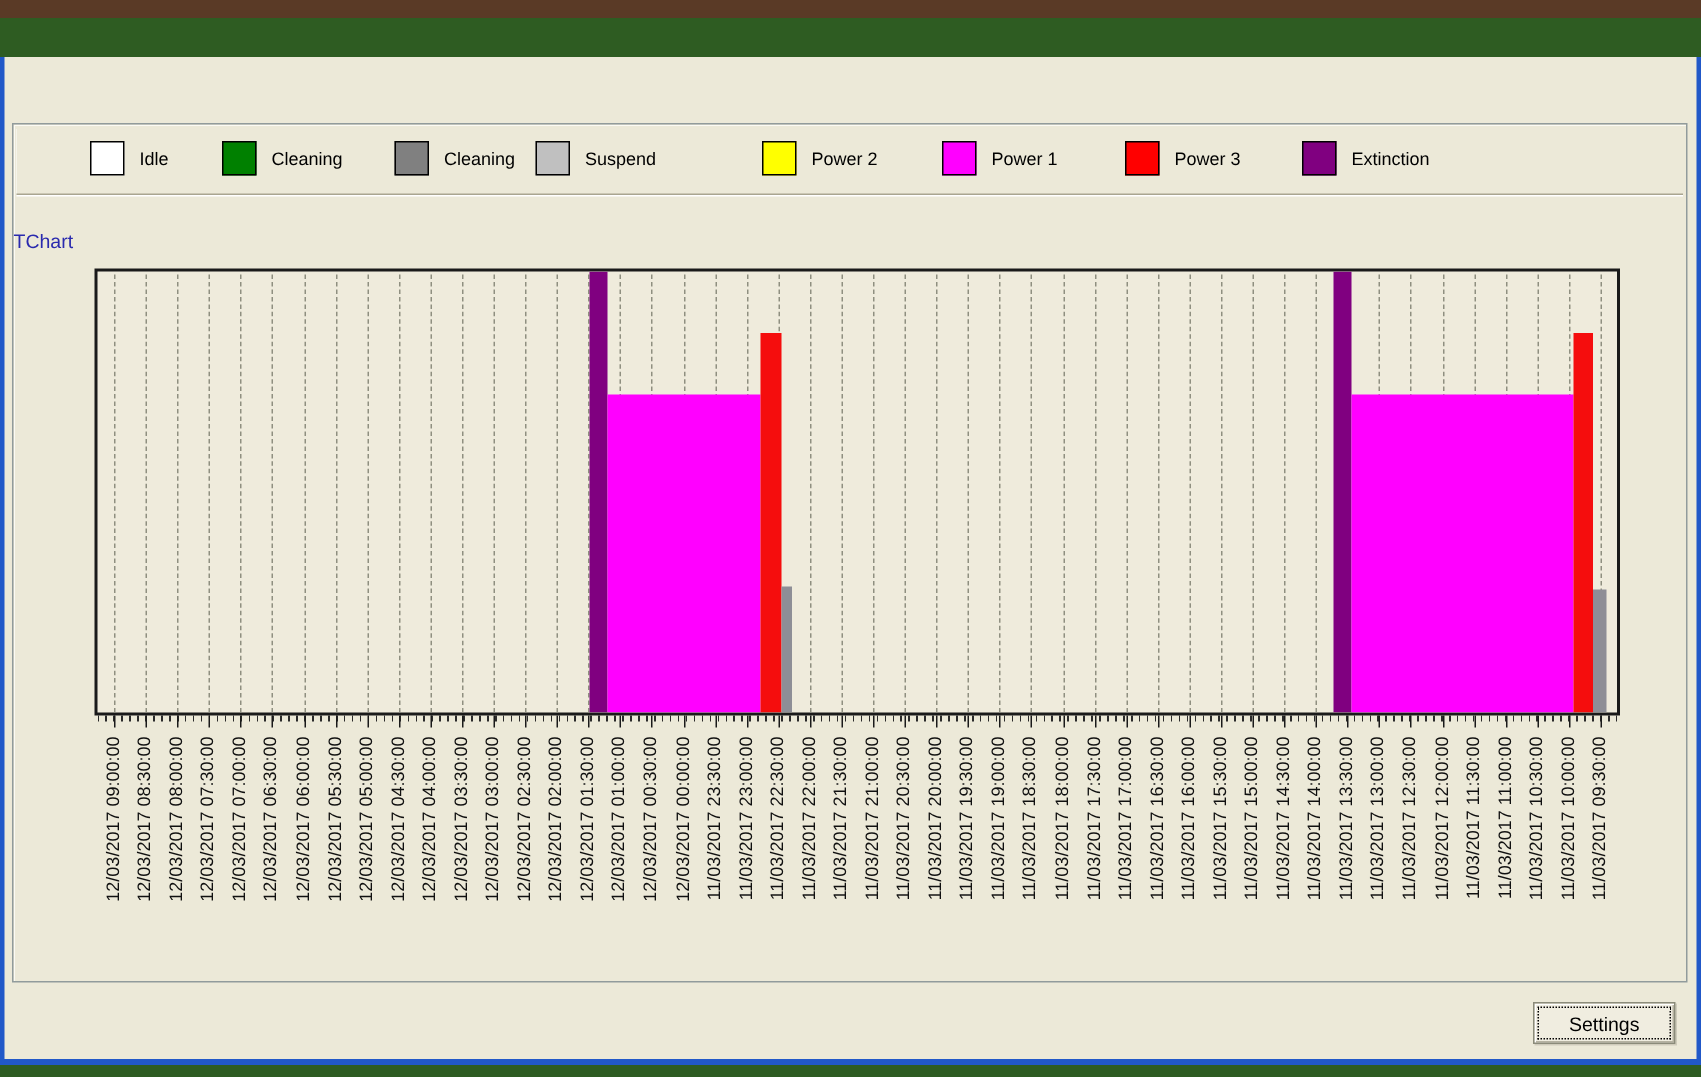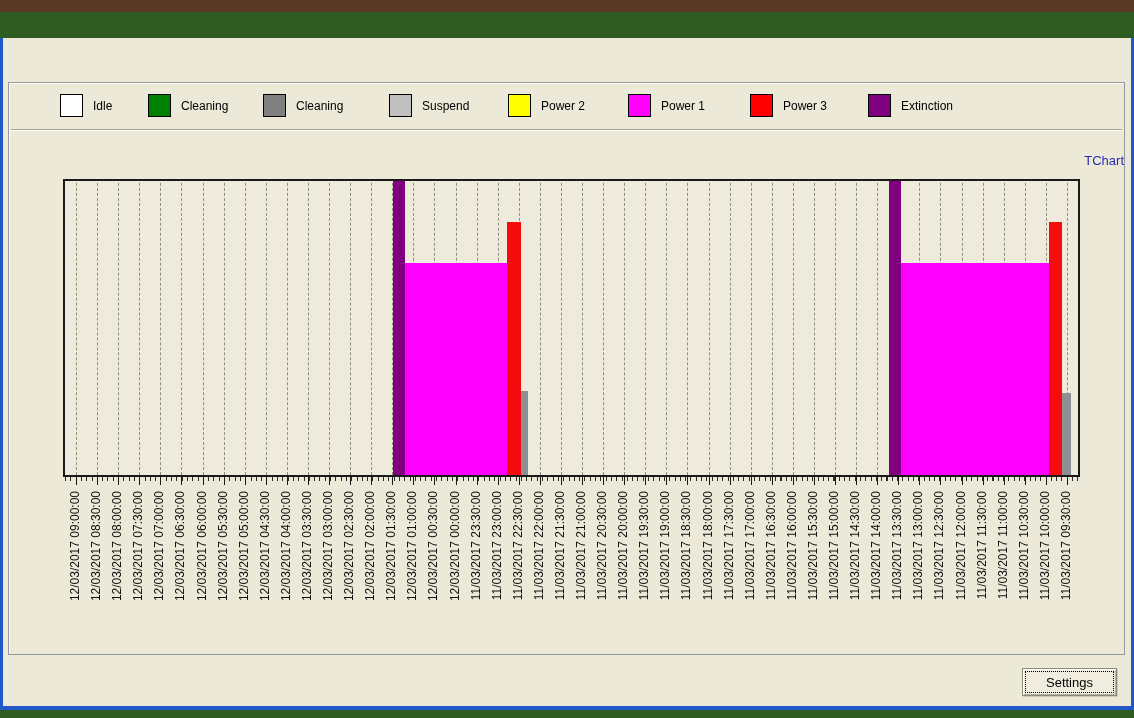--- a/index.html
+++ b/index.html
@@ -57,21 +57,21 @@
     box-shadow:inset 1px 1px 0 #FCFBF4;
   }
 
   
   .legend{position:absolute;left:2px;top:2px;right:2px;height:44px;
     border-bottom:1px solid #A9A590;box-shadow:0 1px 0 #FFFFFF;}
   .legend-item{position:absolute;top:9px;display:flex;align-items:center;font-size:12px;color:#000;}
   .swatch{width:21px;height:21px;border:1px solid #000;margin-right:10px;flex:none;}
 
   
-  .chart-title{position:absolute;left:0;top:70px;width:100%;text-align:right;
+  .chart-title{position:absolute;left:0;top:70px;width:100%;text-align:left;
     font-size:13px;color:#2A2AAE;}
   .plot{
     position:absolute;left:54px;top:96px;width:1017px;height:298px;
     border:2px solid #1A1A1A;background:#EFEBDC;box-sizing:border-box;overflow:hidden;
   }
   .gridline{position:absolute;top:2px;bottom:0;width:0;border-left:1px dashed #8F8F80;}
   .bar{position:absolute;bottom:0;}
   .ticks{position:absolute;left:54px;top:394px;width:1017px;height:10px;}
   .minor-ticks{position:absolute;left:2px;right:2px;top:0;height:4px;
     background:repeating-linear-gradient(90deg,#2A2A2A 0 1px,transparent 1px 5.3px);}
@@ -110,21 +110,21 @@
             <span>Idle</span>
           </div>
           <div class="legend-item" style="left: 137px;">
             <span class="swatch" style="background: rgb(0, 128, 0);"></span>
             <span>Cleaning</span>
           </div>
           <div class="legend-item" style="left: 252px;">
             <span class="swatch" style="background: rgb(128, 128, 128);"></span>
             <span>Cleaning</span>
           </div>
-          <div class="legend-item" style="left: 378px;">
+          <div class="legend-item" style="left: 346px;">
             <span class="swatch" style="background: rgb(192, 192, 192);"></span>
             <span>Suspend</span>
           </div>
           <div class="legend-item" style="left: 497px;">
             <span class="swatch" style="background: rgb(255, 255, 0);"></span>
             <span>Power 2</span>
           </div>
           <div class="legend-item" style="left: 617px;">
             <span class="swatch" style="background: rgb(255, 0, 255);"></span>
             <span>Power 1</span>

